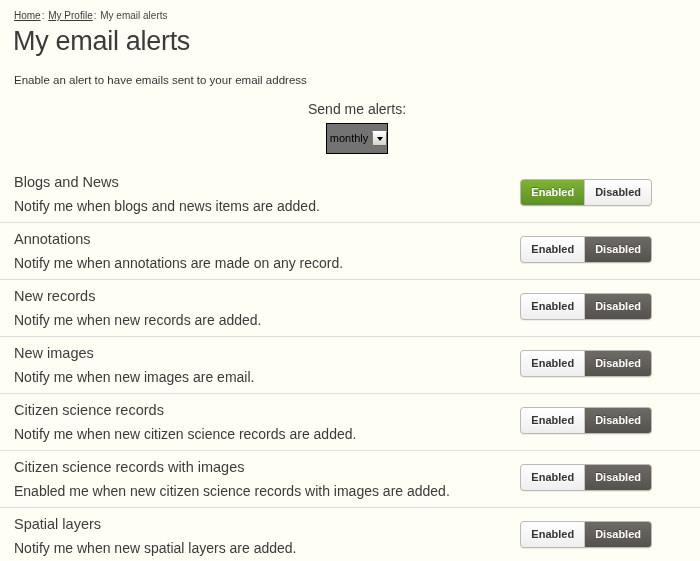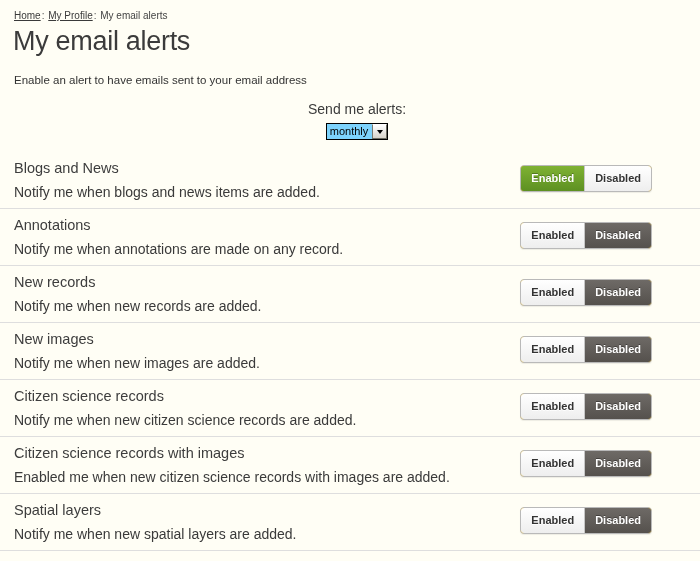--- a/index.html
+++ b/index.html
@@ -71,23 +71,23 @@
     flex-direction: column;
   }
   .freq-label {
     font-size: 14px;
     color: #3b3b3b;
   }
   .freq-select {
     position: relative;
     display: inline-flex;
     align-items: center;
-    height: 17px;
+    height: 31px;
     border: 1px solid #000;
-    background: #7dd3fc;
+    background: #737373;
     font-size: 11px;
     font-family: "Liberation Sans", sans-serif;
     color: #000;
     padding: 0 0 0 3px;
     box-sizing: border-box;
     cursor: default;
   }
   .freq-select .value {
     padding-right: 4px;
     line-height: 15px;
@@ -226,21 +226,21 @@
       <div class="alert-row">
         <h2 class="alert-title">New records</h2>
         <p class="alert-desc">Notify me when new records are added.</p>
         <div class="toggle-group">
           <button class="toggle-btn">Enabled</button>
           <button class="toggle-btn on-dark">Disabled</button>
         </div>
       </div>
       <div class="alert-row">
         <h2 class="alert-title">New images</h2>
-        <p class="alert-desc">Notify me when new images are added.</p>
+        <p class="alert-desc">Notify me when new images are email.</p>
         <div class="toggle-group">
           <button class="toggle-btn">Enabled</button>
           <button class="toggle-btn on-dark">Disabled</button>
         </div>
       </div>
       <div class="alert-row">
         <h2 class="alert-title">Citizen science records</h2>
         <p class="alert-desc">Notify me when new citizen science records are added.</p>
         <div class="toggle-group">
           <button class="toggle-btn">Enabled</button>

